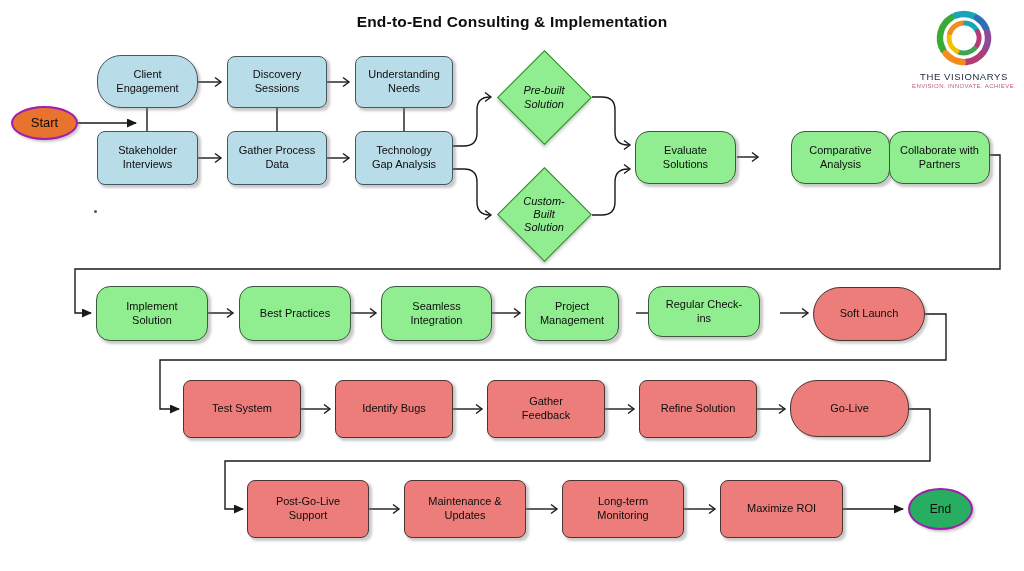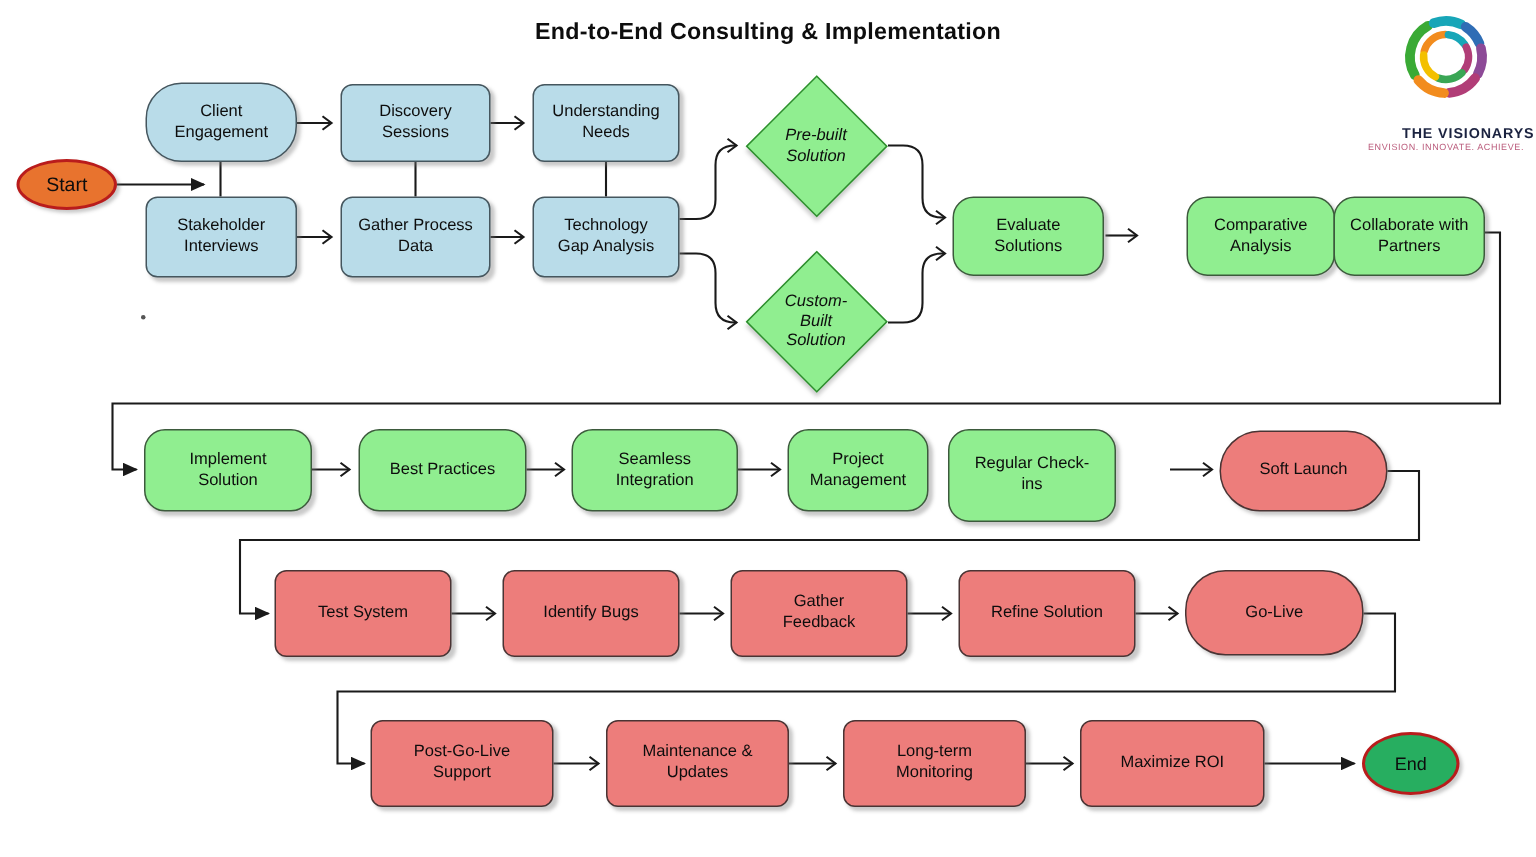--- a/index.html
+++ b/index.html
@@ -12,35 +12,35 @@
         text-align:center;font-size:11px;line-height:1.25;padding:0 10px;
         box-shadow:2.5px 2.5px 2.5px rgba(120,120,120,.4);}
   .rect{border:1.5px solid #3f4a44;border-radius:8px;}
   .blue{background:#B9DCE9;border-color:#45565e;}
   .green{background:#90EE90;border-color:#3c5a3c;border-radius:14px;}
   .red{background:#ED7D7B;border-color:#4a3434;}
   .pillTop{border-radius:24px;}
   .stadium{border-radius:27px;}
   .pad16{padding:0 16px;}
   .pad26{padding:0 26px;}
-  .terminal{border-radius:50%;border:2px solid #b91c1c;box-shadow:2px 2px 2.5px rgba(120,120,120,.4);}
+  .terminal{border-radius:50%;border:2px solid #a21caf;box-shadow:2px 2px 2.5px rgba(120,120,120,.4);}
   .start{background:#E8732E;font-size:13px;}
   .end{background:#27AE60;font-size:12px;}
   
   .dwrap{position:absolute;width:67px;height:67px;}
   .dshape{position:absolute;inset:0;background:#90EE90;border:1.5px solid #2e8b2e;
           transform:rotate(45deg);box-shadow:2px 2px 3px rgba(120,120,120,.4);}
   .dlabel{position:absolute;top:-14px;height:95px;display:flex;align-items:center;justify-content:center;
           text-align:center;font-size:11px;line-height:1.2;font-style:italic;}
   .dlabel.pre{left:11px;width:44px;}
   .dlabel.custom{left:6px;width:54px;}
   
   .logo{position:absolute;left:905px;top:6px;width:118px;text-align:center;}
   .logo svg{display:block;margin:0 auto;}
-  .logo-name{font-size:9.5px;font-weight:700;letter-spacing:.6px;color:#1b2340;margin-top:14px;text-align:right;}
+  .logo-name{font-size:9.5px;font-weight:400;letter-spacing:.6px;color:#1b2340;margin-top:1px;}
   .logo-tag{font-size:6px;letter-spacing:.4px;color:#bb5d7d;margin-top:1px;}
   .stray-dot{position:absolute;left:94px;top:210px;width:3px;height:3px;border-radius:50%;background:#555;}
   svg.wires{position:absolute;left:0;top:0;}
 </style>
 </head>
 <body>
 
 <div id="stage">
 
   <div class="title">End-to-End Consulting &amp; Implementation</div>
@@ -107,21 +107,21 @@
     <div class="dlabel custom">Custom-Built Solution</div>
   </div>
 
   <div class="node rect green" style="left:635px;top:131px;width:101px;height:53px">Evaluate Solutions</div>
   <div class="node rect green" style="left:791px;top:131px;width:99px;height:53px">Comparative Analysis</div>
   <div class="node rect green" style="left:889px;top:131px;width:101px;height:53px">Collaborate with Partners</div>
   <div class="node rect green" style="left:96px;top:286px;width:112px;height:55px">Implement Solution</div>
   <div class="node rect green" style="left:239px;top:286px;width:112px;height:55px">Best Practices</div>
   <div class="node rect green" style="left:381px;top:286px;width:111px;height:55px">Seamless Integration</div>
   <div class="node rect green" style="left:525px;top:286px;width:94px;height:55px">Project Management</div>
-  <div class="node rect green pad16" style="left:632px;top:286px;width:112px;height:62px">Regular Check-ins</div>
+  <div class="node rect green pad16" style="left:648px;top:286px;width:112px;height:51px">Regular Check-ins</div>
 
   <div class="node rect red stadium" style="left:813px;top:287px;width:112px;height:54px">Soft Launch</div>
   <div class="node rect red" style="left:183px;top:380px;width:118px;height:58px">Test System</div>
   <div class="node rect red" style="left:335px;top:380px;width:118px;height:58px">Identify Bugs</div>
   <div class="node rect red pad26" style="left:487px;top:380px;width:118px;height:58px">Gather Feedback</div>
   <div class="node rect red" style="left:639px;top:380px;width:118px;height:58px">Refine Solution</div>
   <div class="node rect red stadium" style="left:790px;top:380px;width:119px;height:57px">Go-Live</div>
   <div class="node rect red" style="left:247px;top:480px;width:122px;height:58px">Post-Go-Live Support</div>
   <div class="node rect red" style="left:404px;top:480px;width:122px;height:58px">Maintenance &amp; Updates</div>
   <div class="node rect red" style="left:562px;top:480px;width:122px;height:58px">Long-term Monitoring</div>

